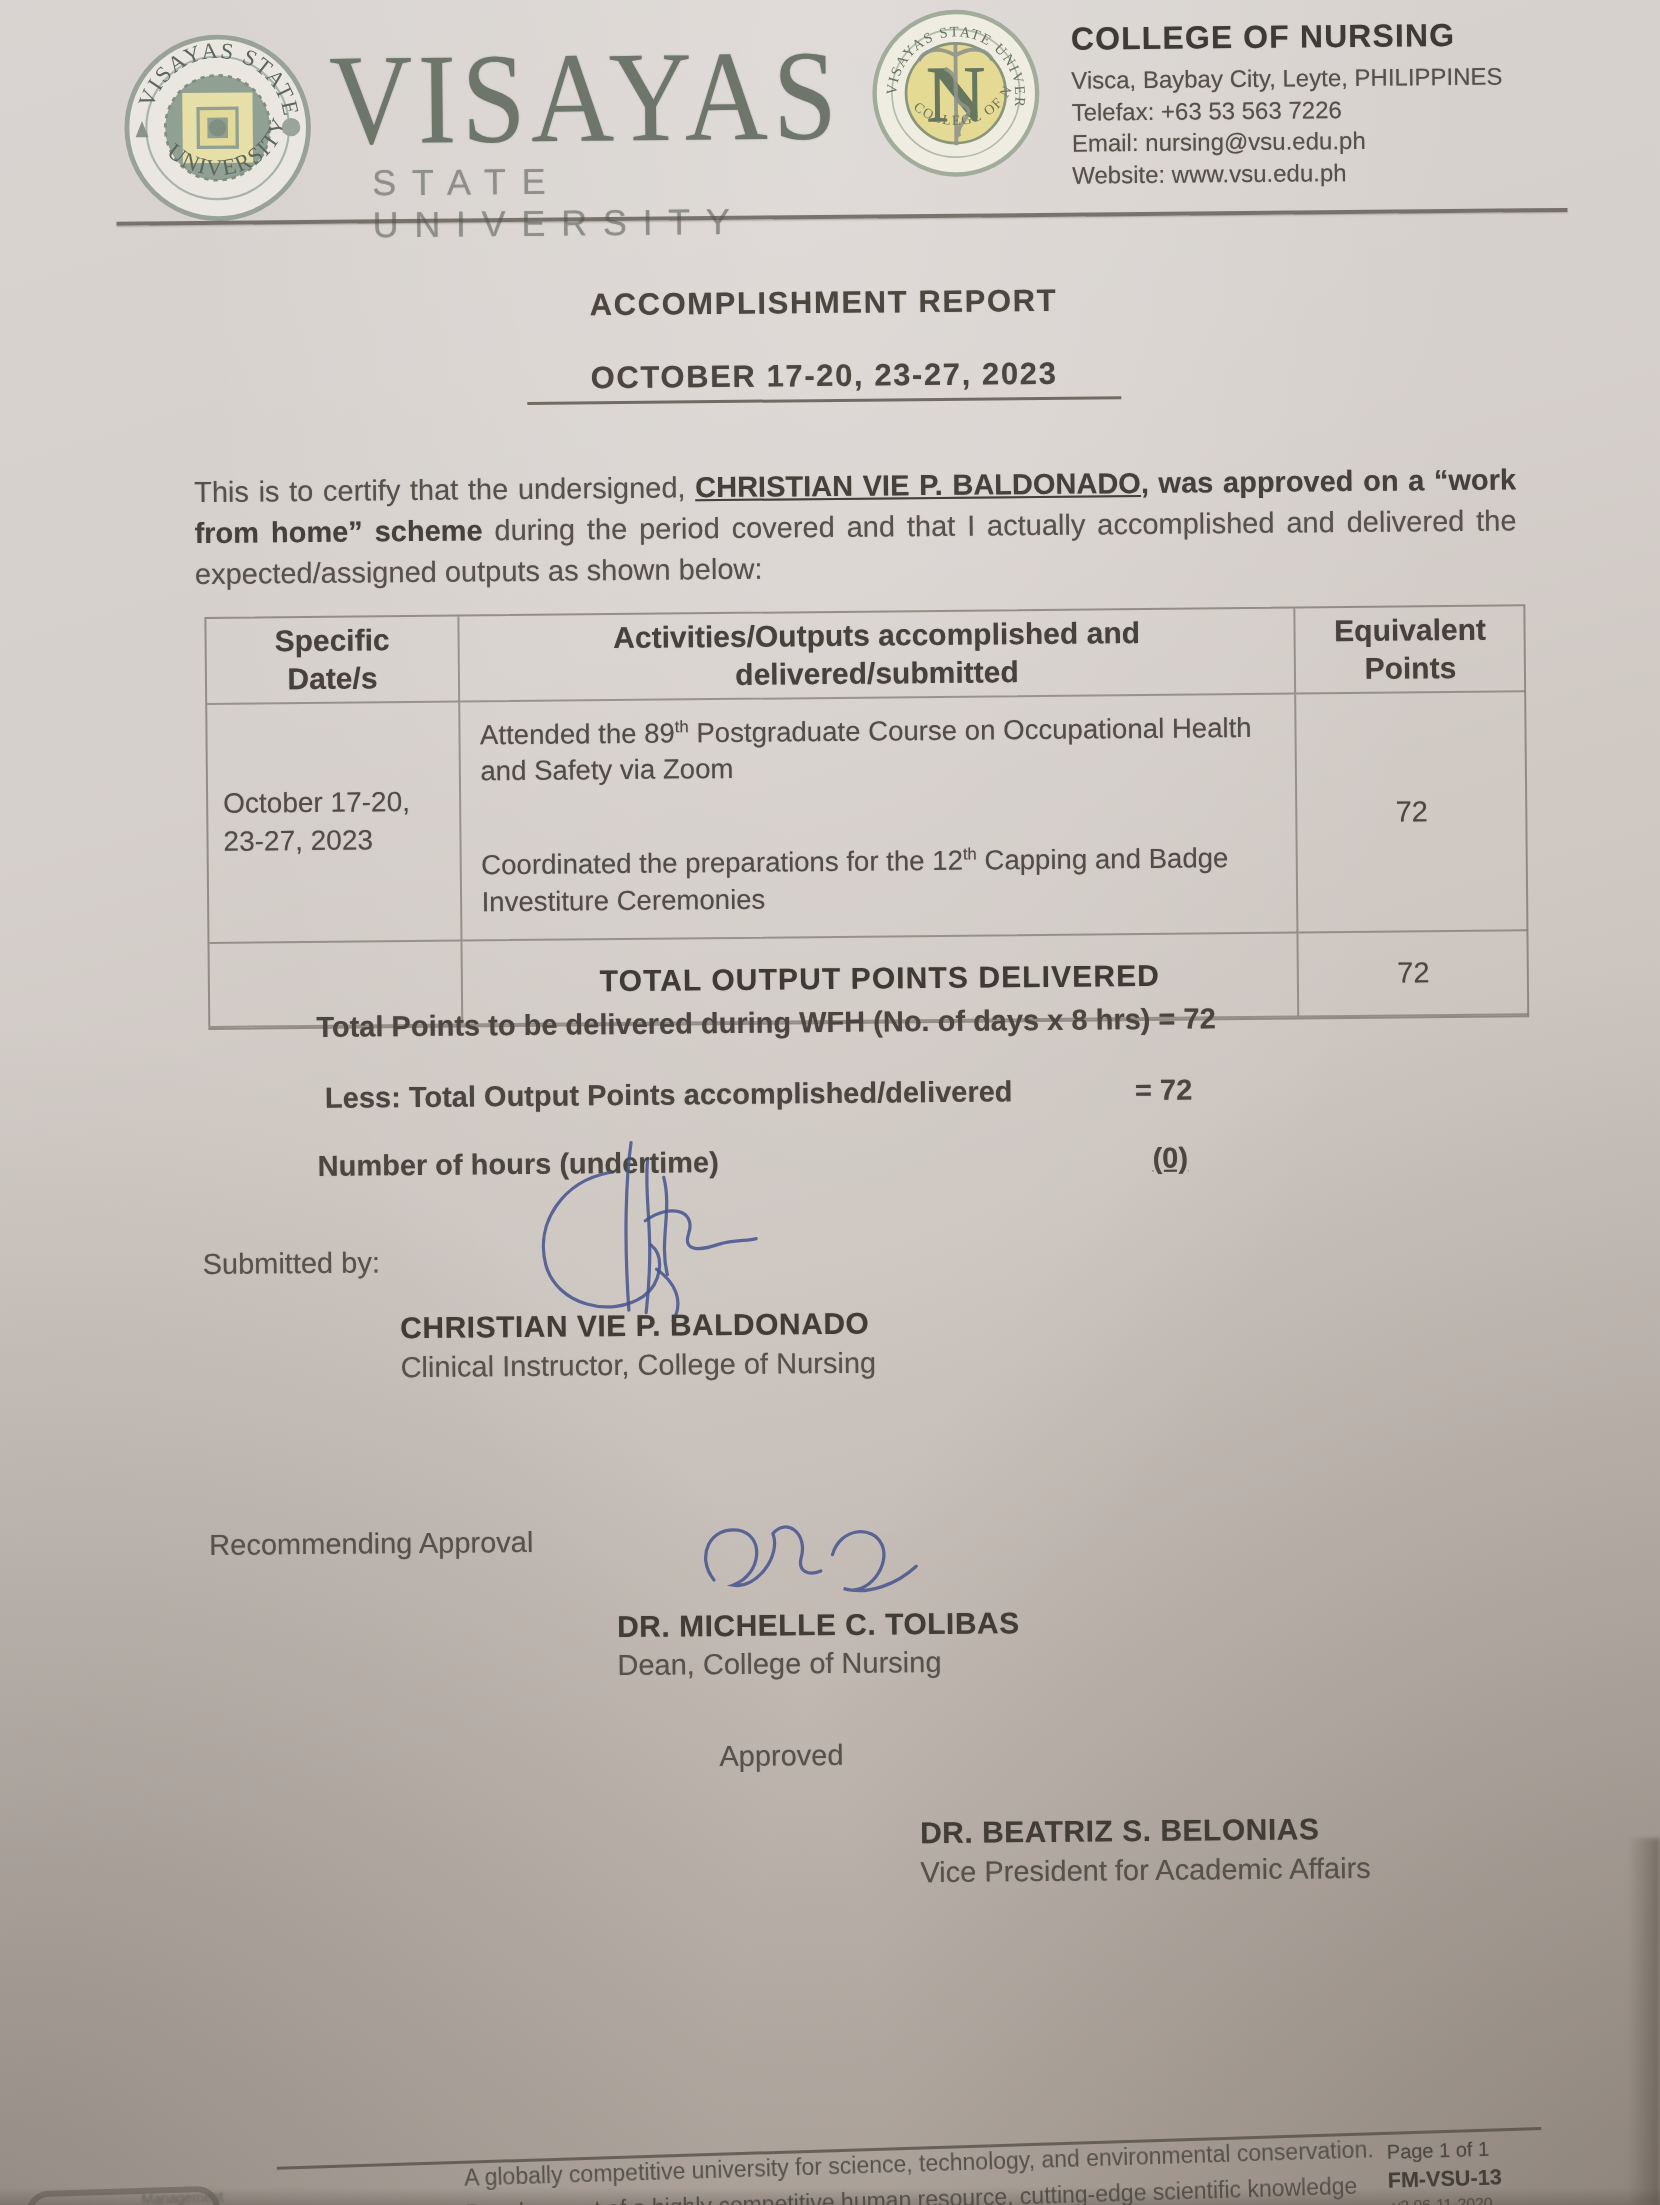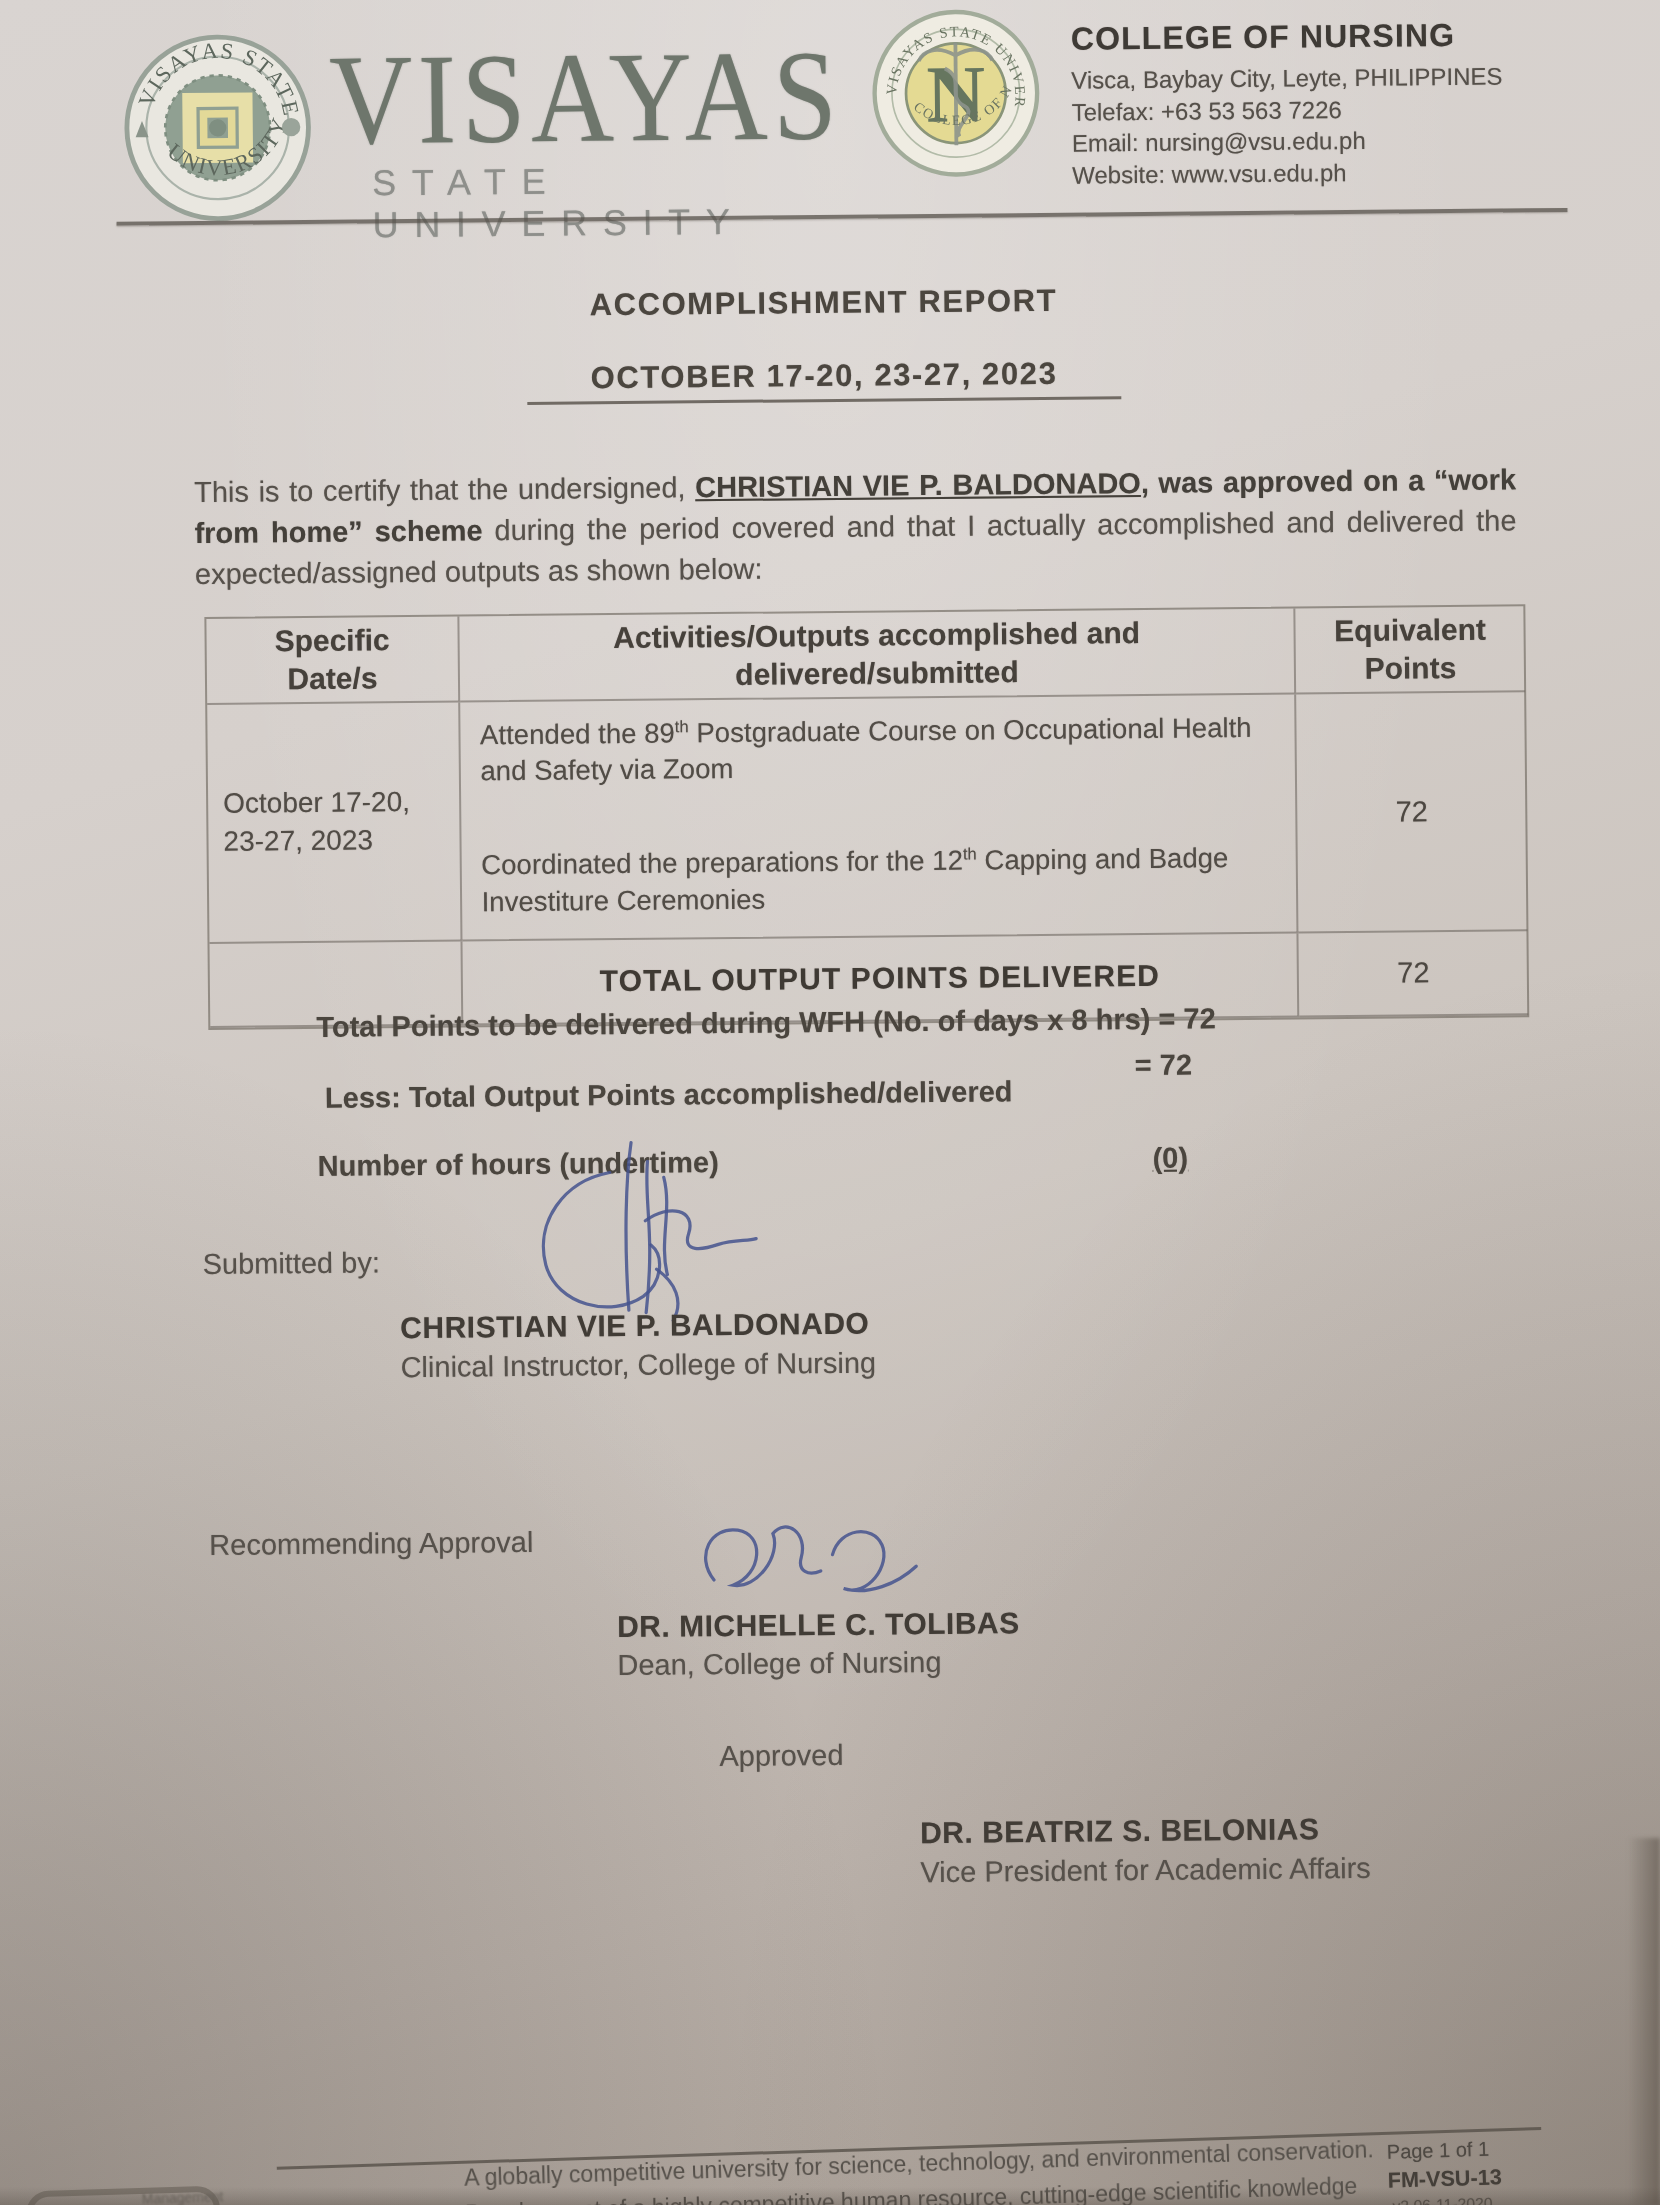--- a/index.html
+++ b/index.html
@@ -207,21 +207,21 @@
         <div class="cell td-pts">72</div>
 
         <div class="cell row-last"></div>
         <div class="cell td-total row-last">TOTAL OUTPUT POINTS DELIVERED</div>
         <div class="cell td-pts row-last">72</div>
       </div>
     </div>
 
     <div class="sum-line soft" style="left:316px; top:1006px;">Total Points to be delivered during WFH (No. of days x 8 hrs) = 72</div>
     <div class="sum-line soft" style="left:324px; top:1077px;">Less:   Total Output Points accomplished/delivered</div>
-    <div class="sum-val soft" style="left:1134px; top:1052px;">= 72</div>
+    <div class="sum-val soft" style="left:1134px; top:1077px;">= 72</div>
     <div class="sum-line soft" style="left:316px; top:1145px;">Number of hours (undertime)</div>
     <div class="sum-val soft u" style="left:1151px; top:1145px;">(0)</div>
 
     <div class="lbl soft" style="left:200px; top:1242px;">Submitted by:</div>
 
     <svg class="sig-svg" style="left:508px; top:1138px;" width="254" height="189" viewBox="0 0 470 350">
       <path d="M 225 5 C 215 70, 210 180, 218 315"></path>
       <path d="M 185 60 C 100 75, 45 150, 65 230 C 85 305, 185 330, 245 290 C 280 265, 285 215, 260 195"></path>
       <path d="M 255 40 C 248 120, 268 170, 250 320"></path>
       <path d="M 285 70 C 300 130, 275 190, 290 250"></path>

